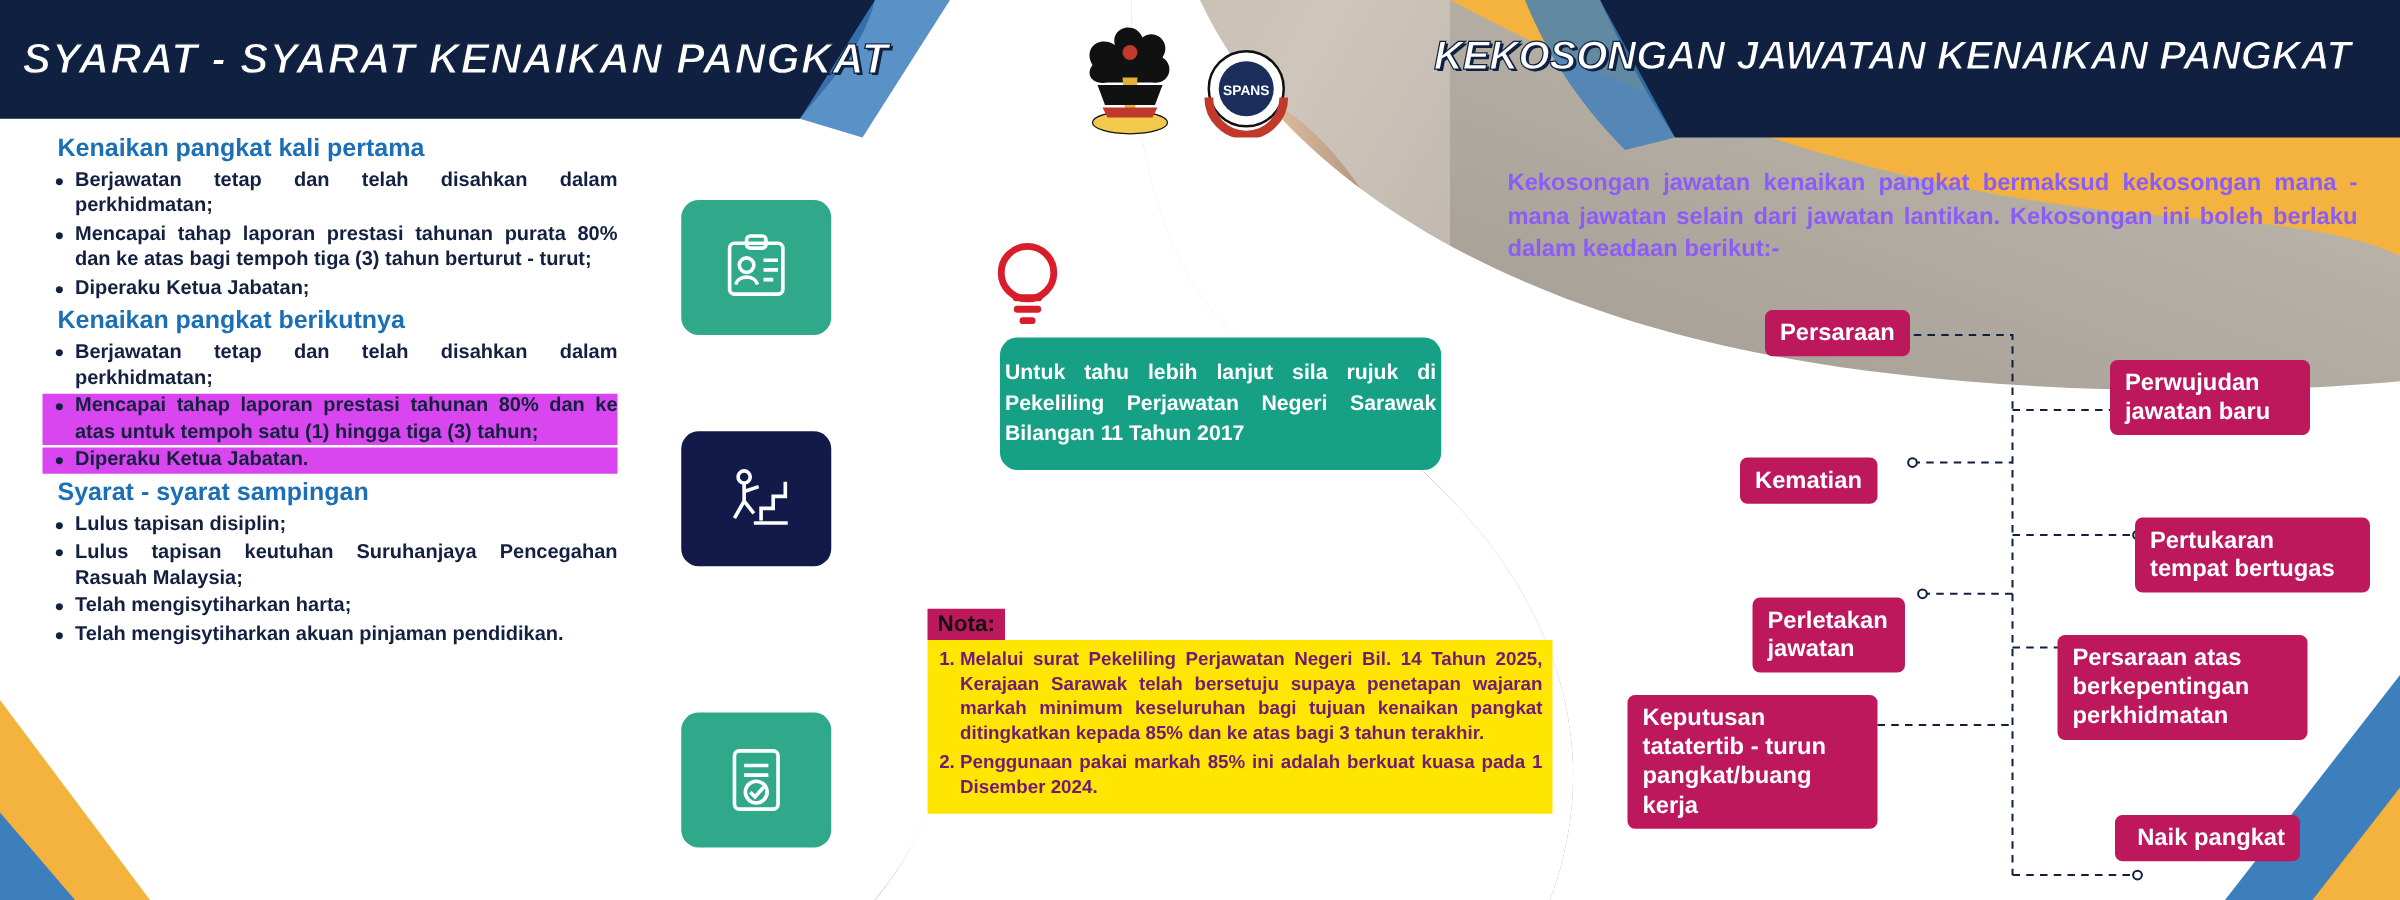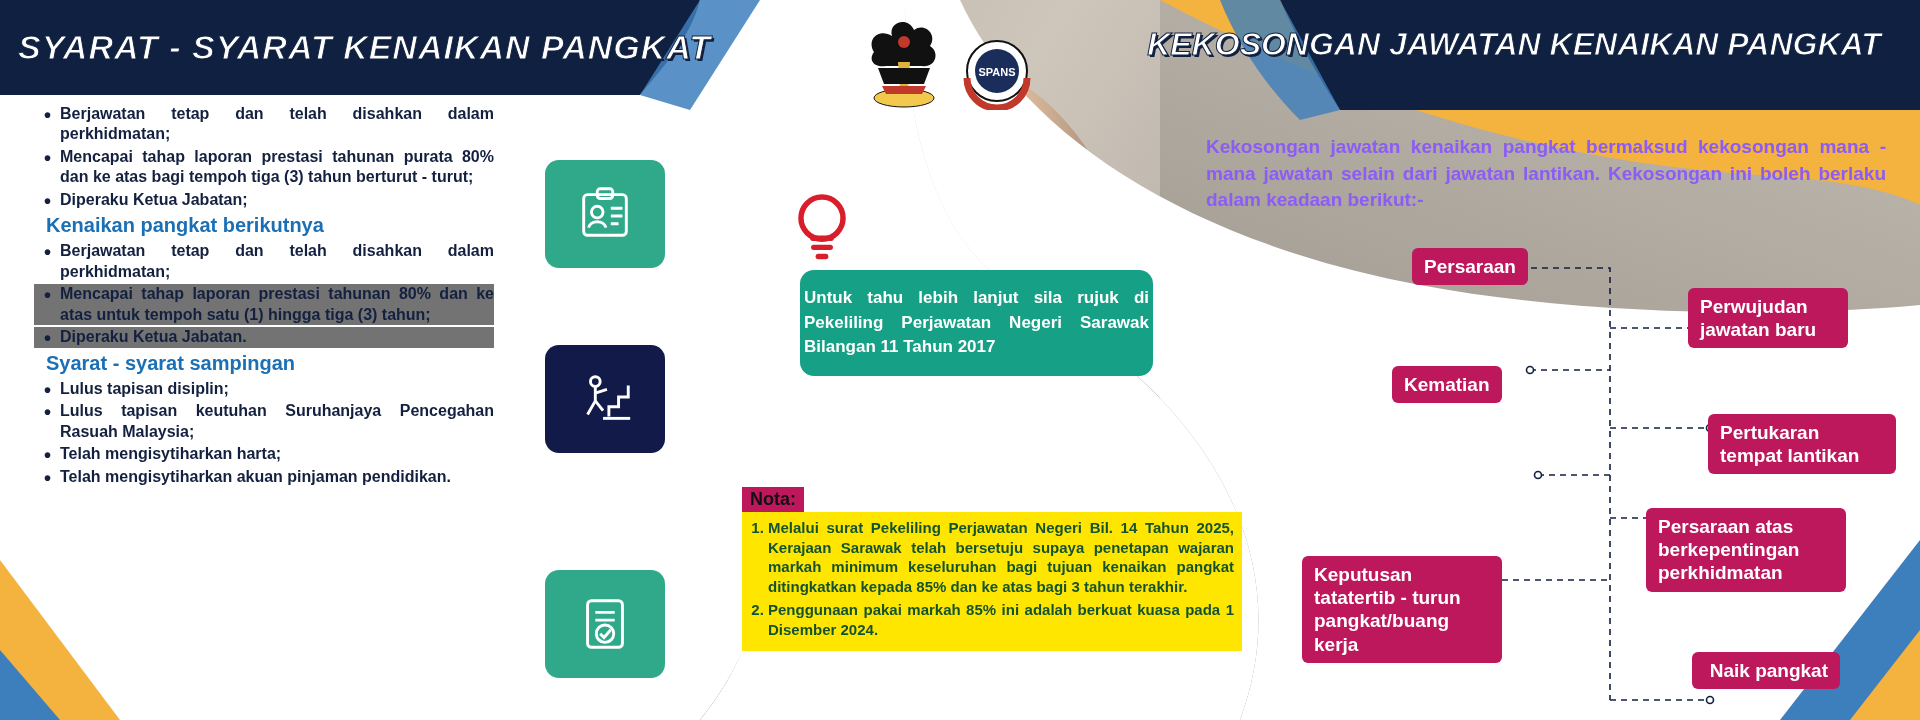--- a/index.html
+++ b/index.html
@@ -86,21 +86,21 @@
   ul.bullets { list-style: none; margin: 0 0 4px 0; padding: 0; }
   ul.bullets li {
     position: relative; padding-left: 26px; margin-bottom: 2px;
     font-size: 16px; line-height: 1.28; text-align: justify;
     color: #13203f; font-weight: 600;
   }
   ul.bullets li::before {
     content: "\2022"; position: absolute; left: 10px; top: -1px;
     font-size: 20px; color: #13203f;
   }
-  li.hl { background: #737373; display: block; }
+  li.hl { background: #d946ef; display: block; }
 
   
   .tile {
     position: absolute; z-index: 11; border-radius: 14px;
     display: flex; align-items: center; justify-content: center;
   }
   .tile svg { stroke: #ffffff; fill: none; stroke-width: 3; }
 
   
   .lamp { position: absolute; left: 790px; top: 188px; z-index: 12; }
@@ -116,21 +116,21 @@
     position: absolute; left: 742px; top: 487px; z-index: 13;
     background: #be185d; color: #111; font-weight: bold; font-size: 18px;
     padding: 2px 8px;
   }
   .nota-box {
     position: absolute; left: 742px; top: 512px; width: 500px; z-index: 12;
     background: #ffe600; padding: 6px 8px 8px 8px;
   }
   .nota-box ol { margin: 0; padding-left: 18px; }
   .nota-box ol li {
-    font-size: 15px; font-weight: bold; line-height: 1.3; color: #14532d;
+    font-size: 15px; font-weight: bold; line-height: 1.3; color: #701a75;
     text-align: justify; margin-bottom: 4px;
   }
 
   
   .right-para {
     position: absolute; right: 34px; top: 134px; width: 680px; z-index: 11;
     font-size: 19px; font-weight: bold; line-height: 1.4; color: #8b5cf6;
     text-align: justify;
   }
   .pill {
@@ -206,20 +206,21 @@
       <circle cx="39" cy="39" r="22" fill="#1b2d5b"></circle>
       <path d="M9,46 A30,30 0 0 0 69,46" fill="none" stroke="#c0392b" stroke-width="7"></path>
       <text x="39" y="44" font-size="11" fill="#ffffff" text-anchor="middle" font-family="Liberation Sans, sans-serif" font-weight="bold">SPANS</text>
     </svg>
   </div>
 
   <div class="title-left">SYARAT - SYARAT KENAIKAN PANGKAT</div>
   <div class="title-right">KEKOSONGAN JAWATAN KENAIKAN PANGKAT</div>
 
   <div class="left-col">
+    <div class="sec-head">Kenaikan pangkat kali pertama</div>
     <ul class="bullets">
       <li>Berjawatan tetap dan telah disahkan dalam perkhidmatan;</li>
       <li>Mencapai tahap laporan prestasi tahunan purata 80% dan ke atas bagi tempoh tiga (3) tahun berturut - turut;</li>
       <li>Diperaku Ketua Jabatan;</li>
     </ul>
 
     <div class="sec-head">Kenaikan pangkat berikutnya</div>
     <ul class="bullets">
       <li>Berjawatan tetap dan telah disahkan dalam perkhidmatan;</li>
       <li class="hl">Mencapai tahap laporan prestasi tahunan 80% dan ke atas untuk tempoh satu (1) hingga tiga (3) tahun;</li>
@@ -304,20 +305,21 @@
       <circle cx="250" cy="178" r="3.5"></circle>
       <circle cx="78" cy="225" r="3.5"></circle>
       <circle cx="250" cy="268" r="3.5"></circle>
       <circle cx="20" cy="330" r="3.5"></circle>
       <circle cx="250" cy="450" r="3.5"></circle>
     </g>
   </svg>
 
   <div class="pill" style="left:1392px; top:248px;">Persaraan</div>
   <div class="pill" style="left:1372px; top:366px;">Kematian</div>
+  <div class="pill" style="left:1382px; top:478px; width:122px;">Perletakan jawatan</div>
   <div class="pill" style="left:1282px; top:556px; width:200px;">Keputusan tatatertib - turun pangkat/buang kerja</div>
 
   <div class="pill" style="left:1668px; top:288px; width:160px;">Perwujudan jawatan baru</div>
-  <div class="pill" style="left:1688px; top:414px; width:188px;">Pertukaran tempat lantikan</div>
+  <div class="pill" style="left:1688px; top:414px; width:188px;">Pertukaran tempat bertugas</div>
   <div class="pill" style="left:1626px; top:508px; width:200px;">Persaraan atas berkepentingan perkhidmatan</div>
   <div class="pill" style="left:1672px; top:652px; width:148px;text-align:right;">Naik pangkat</div>
 
 </div>
 
 </body></html>

